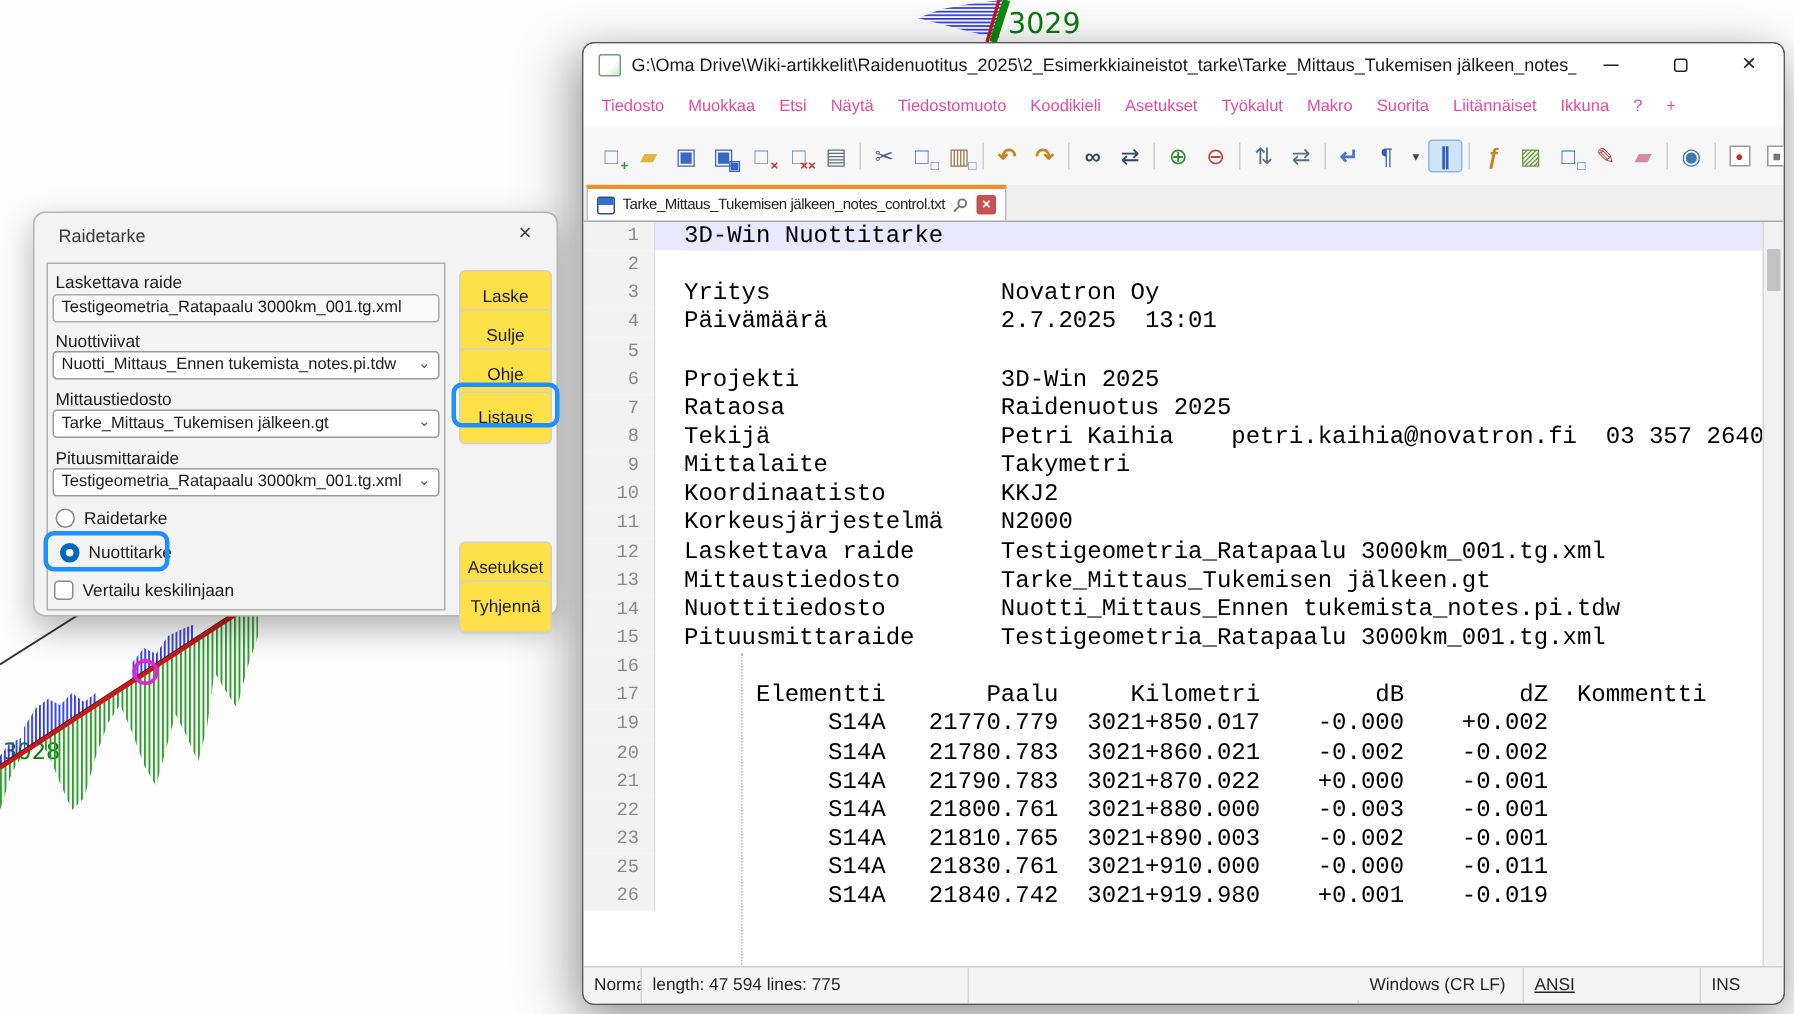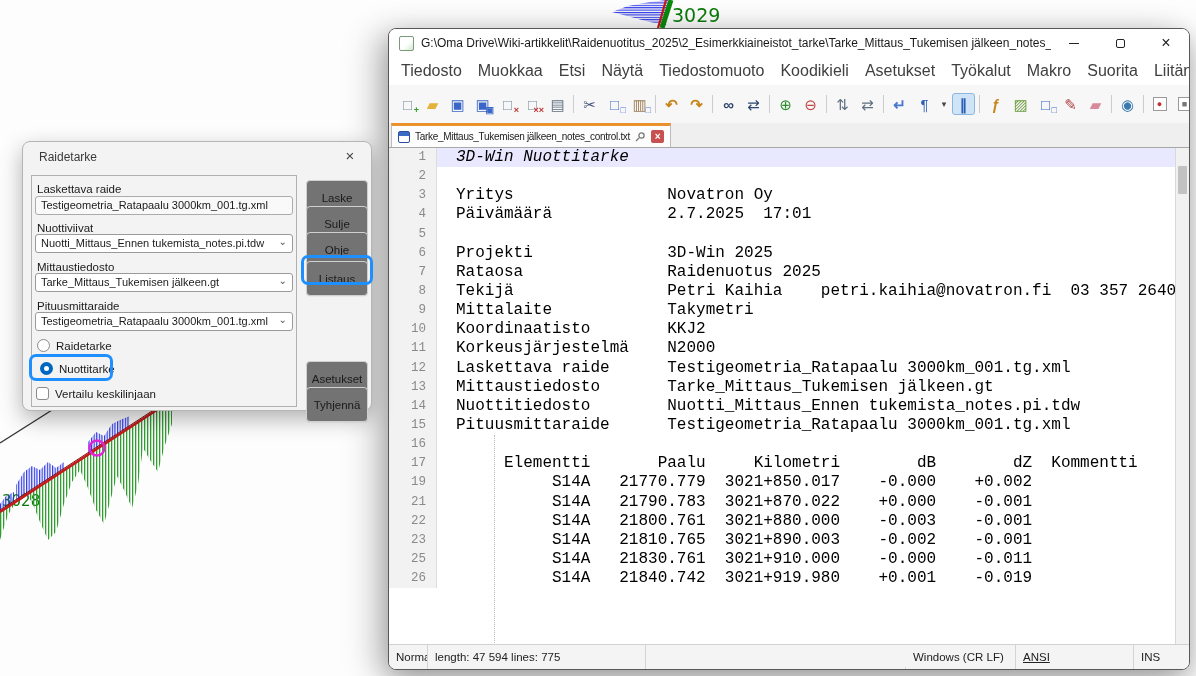--- a/index.html
+++ b/index.html
@@ -19,21 +19,21 @@
   .titlebar{height:28px;display:flex;align-items:center;padding:0 0 0 10px;background:#fff;flex:0 0 auto;}
   .app-icon{width:15px;height:15px;border:1px solid #7a9a7a;border-radius:2px;
     background:linear-gradient(135deg,#ffffff 55%,#cfe8cf);margin-right:7px;flex:0 0 auto;}
   .title-text{font-size:12px;color:#191919;white-space:nowrap;overflow:hidden;flex:1 1 auto;}
   .wbtns{display:flex;height:28px;flex:0 0 auto;}
   .wbtn{width:46px;display:flex;align-items:center;justify-content:center;color:#222;font-size:13px;}
   .min-glyph{width:10px;height:1px;background:#222;display:block;}
   .max-glyph{width:9px;height:9px;border:1px solid #222;border-radius:2px;display:block;}
 
   .menubar{height:28px;display:flex;align-items:center;padding:0 4px;background:#fff;flex:0 0 auto;position:relative;}
-  .mi{font-size:16px;color:#404040;padding:3px 8px;white-space:nowrap;}
+  .mi{font-size:11px;color:#ec4899;padding:3px 8px;white-space:nowrap;}
   .menu-x{position:absolute;right:18px;top:26px;color:#446;font-size:12px;}
 
   .toolbar{height:38px;display:flex;align-items:center;padding:0 6px;background:#f7f7f7;flex:0 0 auto;position:relative;}
   .tb{width:23px;height:22px;position:relative;display:flex;align-items:center;justify-content:center;margin:0 1px;flex:0 0 auto;}
   .tb .g{font-style:normal;font-size:15px;line-height:1;}
   .tb .ov{font-style:normal;position:absolute;right:0;bottom:0;font-size:9px;font-weight:bold;line-height:1;}
   .tb.sep{width:7px;margin:0;}
   .tb.sep::before{content:"";width:1px;height:18px;background:#ccc;display:block;}
   .tb.dd{width:12px;}
   .tb.dd .g{font-size:9px;color:#444;}
@@ -51,21 +51,21 @@
     text-align:center;font-weight:bold;flex:0 0 auto;}
 
   .edit-area{flex:1 1 auto;position:relative;border-top:1px solid #a8a8a8;background:#fff;overflow:hidden;display:flex;}
   .lines{flex:1 1 auto;overflow:hidden;position:relative;}
   .row{display:flex;height:19.15px;}
   .ln{width:48px;flex:0 0 auto;text-align:right;padding-right:10px;background:#f2f2f2;border-right:1px solid #dcdcdc;
     font-family:"Liberation Mono",monospace;font-size:12.5px;line-height:19.15px;color:#8a8a8a;}
   .fold{width:19px;flex:0 0 auto;background:#fff;}
   .lt{flex:1 1 auto;font-family:"Liberation Mono",monospace;font-size:16px;line-height:19.15px;color:#000;
     white-space:pre;overflow:hidden;}
-  .row.cur .fold,.row.cur .lt{background:#e8e8ff;font-style:italic;}
+  .row.cur .fold,.row.cur .lt{background:#e8e8ff;}
   .indent-guide{position:absolute;left:105px;top:287px;height:212px;border-left:1px dotted #b8b8b8;}
   .vscroll{width:14px;flex:0 0 auto;background:#f1f1f1;border-left:1px solid #d8d8d8;position:relative;}
   .vthumb{position:absolute;left:2px;right:2px;top:18px;height:28px;background:#c2c2c2;border-radius:1px;}
 
   .statusbar{height:25px;background:#f4f4f4;border-top:1px solid #d0d0d0;display:flex;align-items:center;
     font-size:11.5px;color:#222;flex:0 0 auto;}
   .st{height:100%;display:flex;align-items:center;padding:0 7px;border-right:1px solid #d4d4d4;
     white-space:nowrap;overflow:hidden;flex:0 0 auto;}
   .st:last-child{border-right:none;flex:1 1 auto;}
 
@@ -79,21 +79,21 @@
   .tfield{position:absolute;left:12px;width:258px;height:19px;background:#f9f9f9;border:1px solid #ababab;
     border-radius:3px;padding:2px 5px;font-size:11px;white-space:nowrap;overflow:hidden;}
   .combo{position:absolute;left:12px;width:258px;height:19px;background:#fff;border:1px solid #9a9a9a;
     border-radius:3px;padding:2px 18px 2px 5px;font-size:11px;white-space:nowrap;overflow:hidden;}
   .combo .chev{position:absolute;right:5px;top:1px;color:#555;font-size:10px;}
   .radio{position:absolute;left:14px;display:flex;align-items:center;gap:6px;}
   .rdot{width:13px;height:13px;border-radius:50%;background:#fff;border:1px solid #8a8a8a;flex:0 0 auto;}
   .rdot.sel{border:4px solid #0067c0;}
   .chk{position:absolute;left:14px;display:flex;align-items:center;gap:6px;}
   .cbox{width:13px;height:13px;border:1px solid #8a8a8a;border-radius:3px;background:#fff;flex:0 0 auto;}
-  .dbtn{position:absolute;left:283px;width:62px;height:35px;background:#737373;border:1px solid #d0d0d0;
+  .dbtn{position:absolute;left:283px;width:62px;height:35px;background:#fde047;border:1px solid #d0d0d0;
     border-radius:4px;font-size:11.5px;display:flex;align-items:center;justify-content:center;color:#1a1a1a;
     box-shadow:0 1px 0 rgba(0,0,0,.04);}
   .hl{position:absolute;border:3px solid #1e8fff;border-radius:7px;background:transparent;}
 </style>
 </head>
 <body>
 
 <svg id="cad-left" class="cad" width="200" height="170">
   <defs>
     <pattern id="gh" width="3" height="4" patternUnits="userSpaceOnUse">
@@ -347,21 +347,21 @@
           <span class="lt"></span>
         </div>
         <div class="row">
           <span class="ln">3</span>
           <span class="fold"></span>
           <span class="lt">Yritys                Novatron Oy</span>
         </div>
         <div class="row">
           <span class="ln">4</span>
           <span class="fold"></span>
-          <span class="lt">Päivämäärä            2.7.2025  17:01</span>
+          <span class="lt">Päivämäärä            2.7.2025  13:01</span>
         </div>
         <div class="row">
           <span class="ln">5</span>
           <span class="fold"></span>
           <span class="lt"></span>
         </div>
         <div class="row">
           <span class="ln">6</span>
           <span class="fold"></span>
           <span class="lt">Projekti              3D-Win 2025</span>
@@ -418,20 +418,25 @@
         </div>
         <div class="row">
           <span class="ln">17</span>
           <span class="fold"></span>
           <span class="lt">     Elementti       Paalu     Kilometri        dB        dZ  Kommentti</span>
         </div>
         <div class="row">
           <span class="ln">19</span>
           <span class="fold"></span>
           <span class="lt">          S14A   21770.779  3021+850.017    -0.000    +0.002</span>
+        </div>
+        <div class="row">
+          <span class="ln">20</span>
+          <span class="fold"></span>
+          <span class="lt">          S14A   21780.783  3021+860.021    -0.002    -0.002</span>
         </div>
         <div class="row">
           <span class="ln">21</span>
           <span class="fold"></span>
           <span class="lt">          S14A   21790.783  3021+870.022    +0.000    -0.001</span>
         </div>
         <div class="row">
           <span class="ln">22</span>
           <span class="fold"></span>
           <span class="lt">          S14A   21800.761  3021+880.000    -0.003    -0.001</span>

